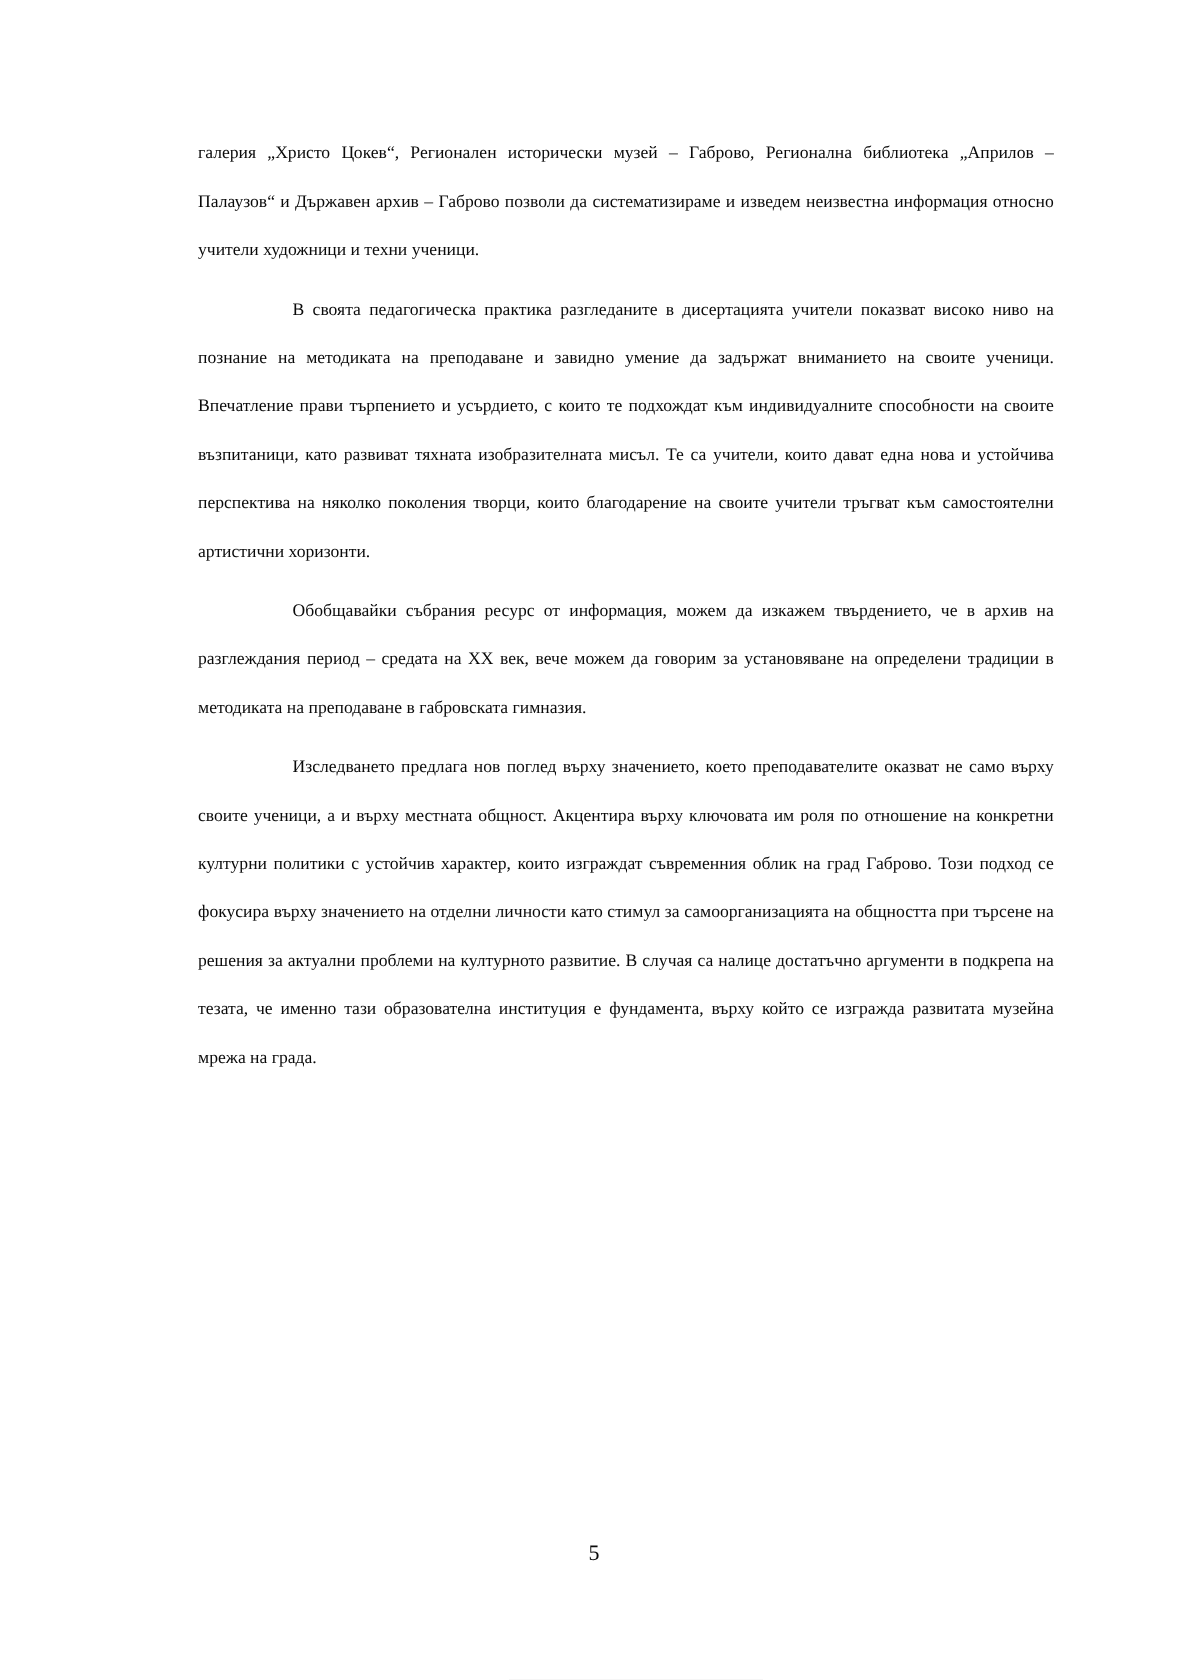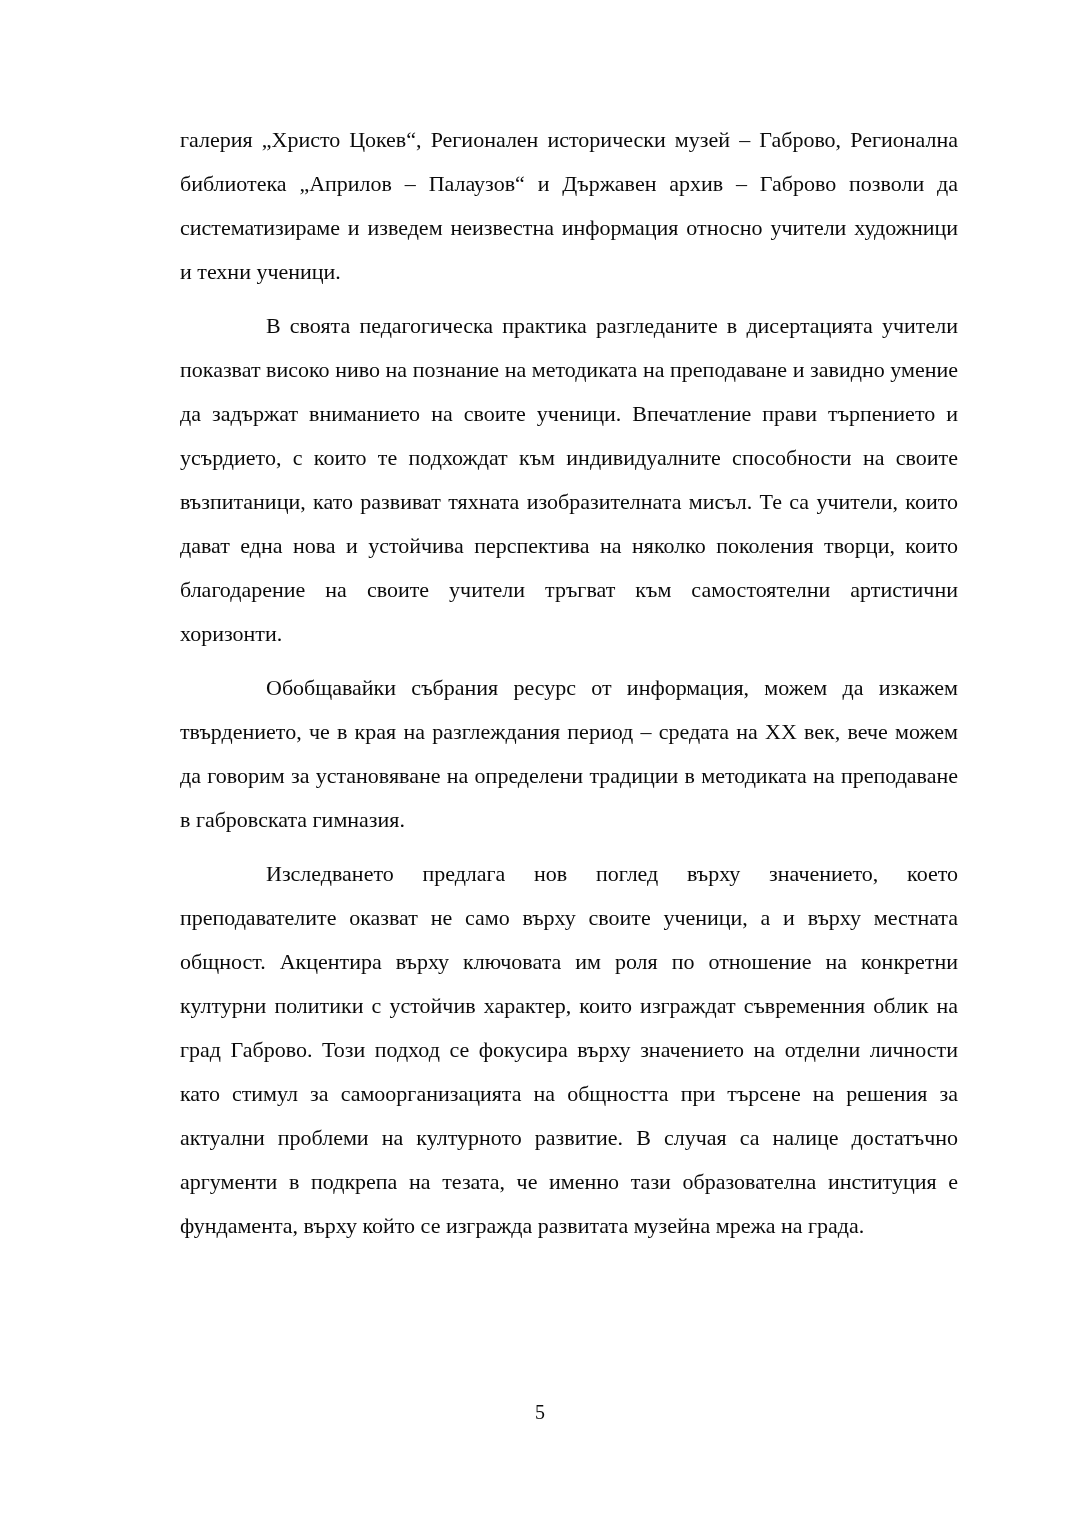--- a/index.html
+++ b/index.html
@@ -15,21 +15,21 @@
     background: #ffffff;
     font-family: "Liberation Serif", serif;
     color: #0a0a0a;
     overflow: hidden;
   }
   .text-block {
     position: absolute;
     left: 180px;
     top: 118px;
     width: 778px;
-    font-size: 22px;
+    font-size: 16px;
     line-height: 44px;
     text-align: justify;
   }
   p.para {
     margin: 0 0 10px 0;
     padding: 0;
   }
   p.para.indented {
     text-indent: 86px;
   }
@@ -44,17 +44,17 @@
     color: #0a0a0a;
   }
 </style>
 </head>
 <body>
 
 <div class="page">
   <div class="text-block">
       <p class="para">галерия „Христо Цокев“, Регионален исторически музей – Габрово, Регионална библиотека „Априлов – Палаузов“ и Държавен архив – Габрово позволи да систематизираме и изведем неизвестна информация относно учители художници и техни ученици.</p>
       <p class="para indented">В своята педагогическа практика разгледаните в дисертацията учители показват високо ниво на познание на методиката на преподаване и завидно умение да задържат вниманието на своите ученици. Впечатление прави търпението и усърдието, с които те подхождат към индивидуалните способности на своите възпитаници, като развиват тяхната изобразителната мисъл. Те са учители, които дават една нова и устойчива перспектива на няколко поколения творци, които благодарение на своите учители тръгват към самостоятелни артистични хоризонти.</p>
-      <p class="para indented">Обобщавайки събрания ресурс от информация, можем да изкажем твърдението, че в края на разглеждания период – средата на XX век, вече можем да говорим за установяване на определени традиции в методиката на преподаване в габровската гимназия.</p>
+      <p class="para indented">Обобщавайки събрания ресурс от информация, можем да изкажем твърдението, че в архив на разглеждания период – средата на XX век, вече можем да говорим за установяване на определени традиции в методиката на преподаване в габровската гимназия.</p>
       <p class="para indented">Изследването предлага нов поглед върху значението, което преподавателите оказват не само върху своите ученици, а и върху местната общност. Акцентира върху ключовата им роля по отношение на конкретни културни политики с устойчив характер, които изграждат съвременния облик на град Габрово. Този подход се фокусира върху значението на отделни личности като стимул за самоорганизацията на общността при търсене на решения за актуални проблеми на културното развитие. В случая са налице достатъчно аргументи в подкрепа на тезата, че именно тази образователна институция е фундамента, върху който се изгражда развитата музейна мрежа на града.</p>
     </div>
   <div class="page-number">5</div>
 </div>
 
 </body></html>

